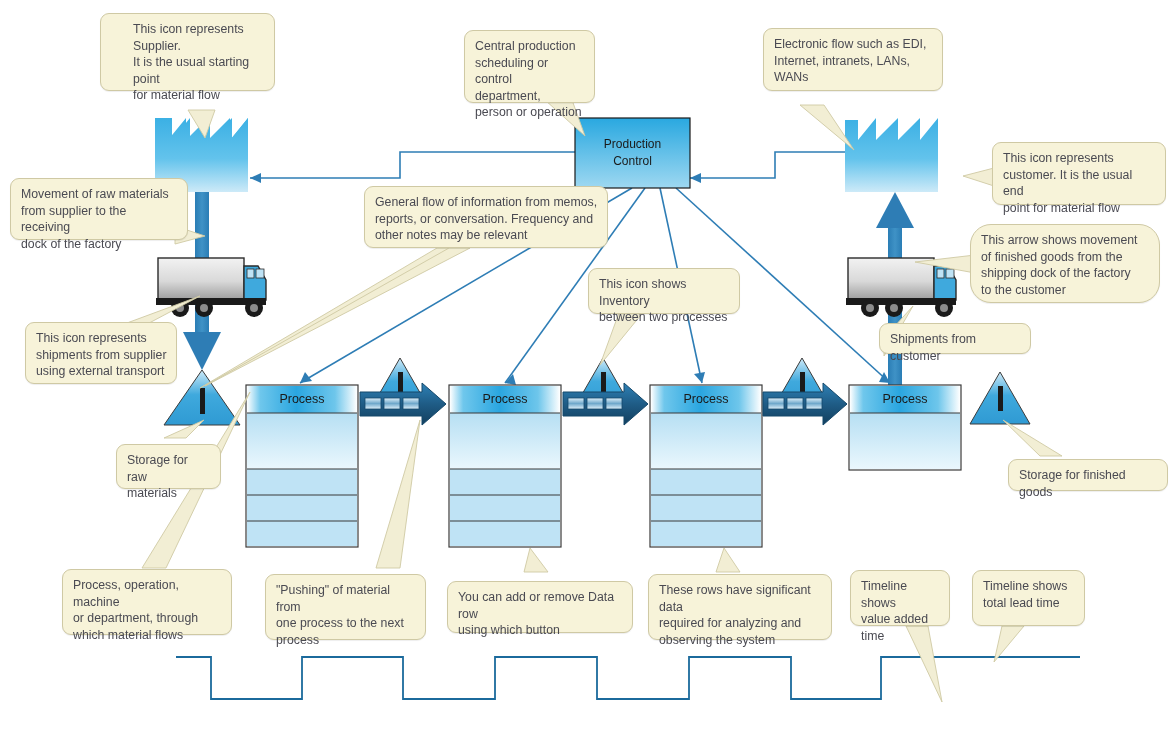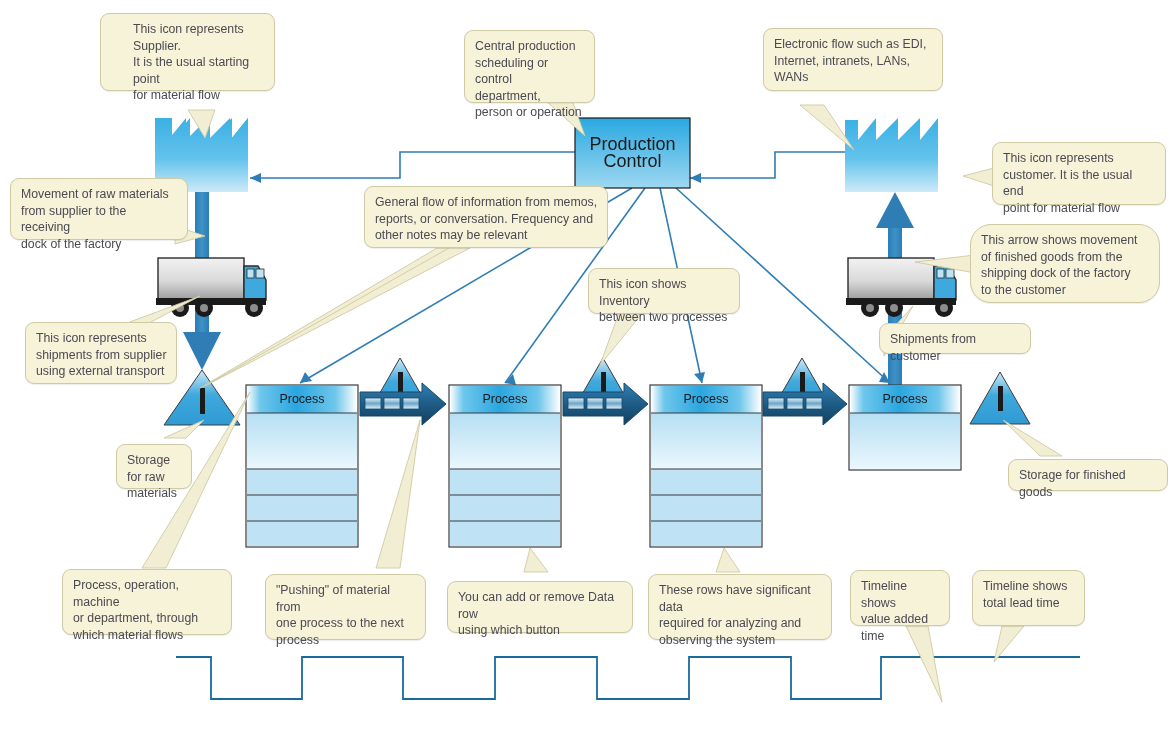--- a/index.html
+++ b/index.html
@@ -35,21 +35,21 @@
   .proc-label{
     position:absolute;
     font-size:12.5px;
     color:#1a1a1a;
     text-align:center;
     z-index:30;
     pointer-events:none;
   }
   .pc-label{
     position:absolute;
-    font-size:18px;
+    font-size:12px;
     color:#1a1a1a;
     text-align:center;
     line-height:17px;
     z-index:30;
   }
 </style>
 </head>
 <body>
 
 <div id="stage">
@@ -352,21 +352,21 @@
 <div class="callout" style="left:25px;top:322px;width:152px;height:62px;">
   <span>This icon represents
 shipments from supplier
 using external transport</span>
 </div>
 
 <div class="callout" style="left:879px;top:323px;width:152px;height:31px;">
   <span>Shipments from customer</span>
 </div>
 
-<div class="callout" style="left:116px;top:444px;width:76px;height:45px;">
+<div class="callout" style="left:116px;top:444px;width:105px;height:45px;">
   <span>Storage for raw
 materials</span>
 </div>
 
 <div class="callout" style="left:968px;top:459px;width:160px;height:32px;margin-left:40px;">
   <span>Storage for finished goods</span>
 </div>
 
 <div class="callout" style="left:62px;top:569px;width:170px;height:66px;">
   <span>Process, operation, machine

